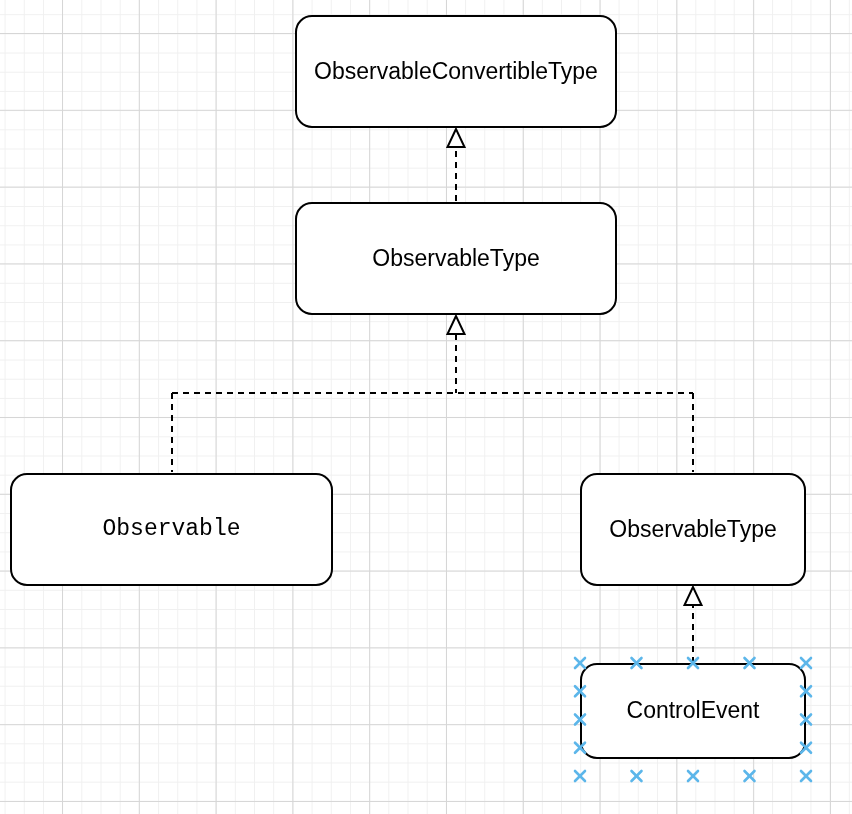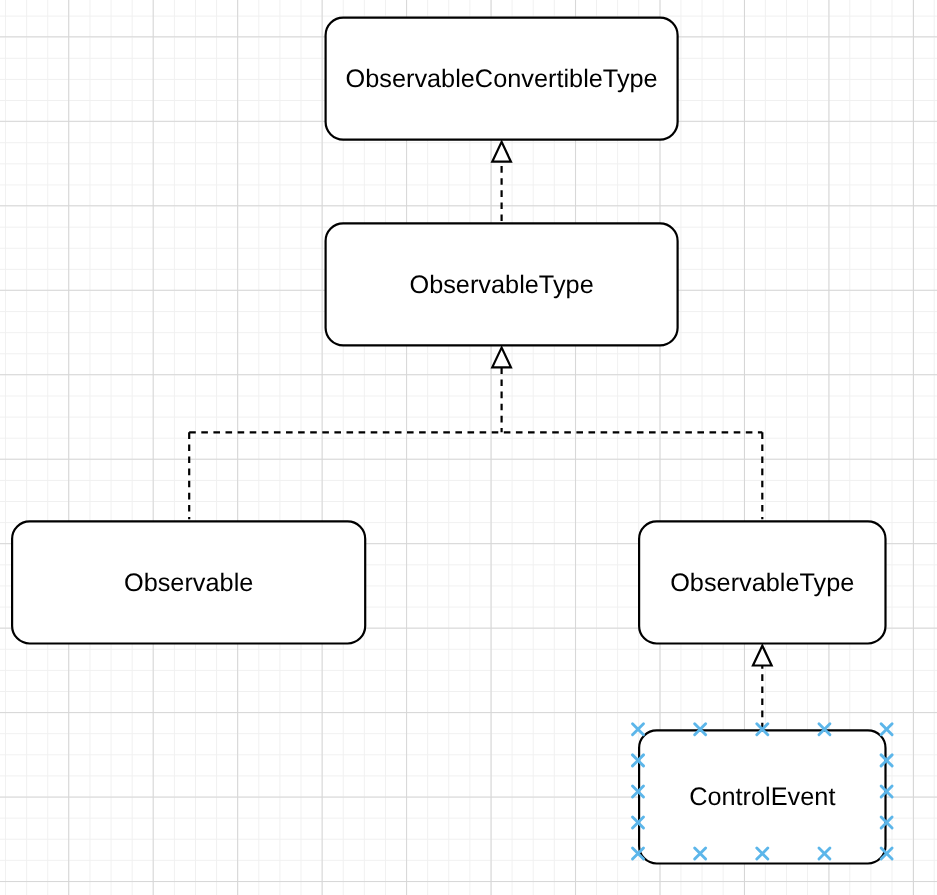--- a/index.html
+++ b/index.html
@@ -99,29 +99,29 @@
   </svg>
 
   <div class="node" style="left:295px; top:15px; width:322px; height:113px;">
     <span>ObservableConvertibleType</span>
   </div>
 
   <div class="node" style="left:295px; top:202px; width:322px; height:113px;">
     <span>ObservableType</span>
   </div>
 
-  <div class="node" style="left:10px; top:473px; width:323px; height:113px;">
+  <div class="node" style="left:10px; top:473px; width:323px; height:113px;font-family:Liberation Mono, monospace;">
     <span>Observable</span>
   </div>
 
   <div class="node" style="left:580px; top:473px; width:226px; height:113px;">
     <span>ObservableType</span>
   </div>
 
-  <div class="node" style="left:580px; top:663px; width:226px; height:123px;">
+  <div class="node" style="left:580px; top:663px; width:226px; height:96px;">
     <span>ControlEvent</span>
   </div>
 
   <svg class="layer" viewBox="0 0 852 814">
     <defs>
       <g id="cross">
         <line class="cross-line" x1="-5" y1="-5" x2="5" y2="5"></line>
         <line class="cross-line" x1="-5" y1="5" x2="5" y2="-5"></line>
       </g>
     </defs>

